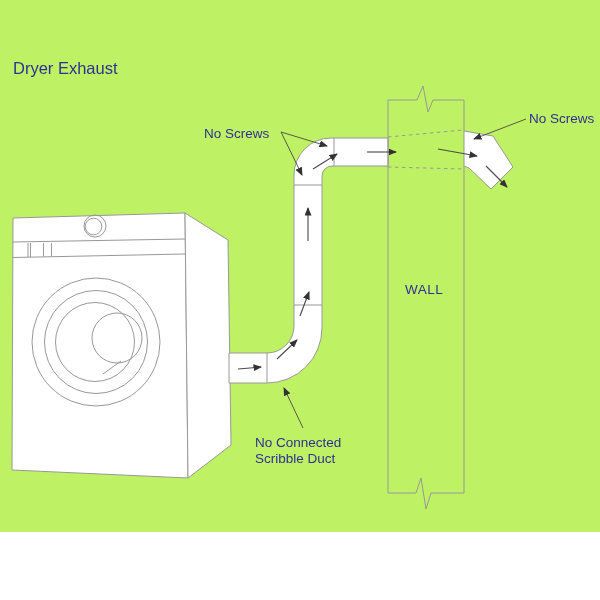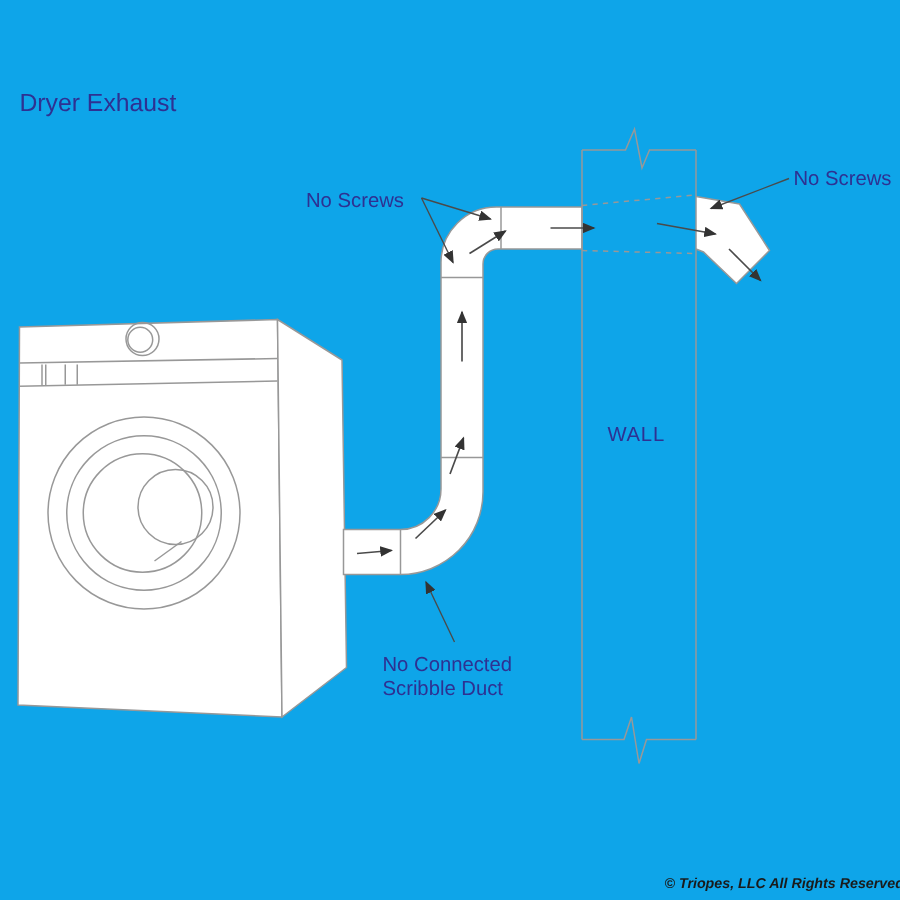--- a/index.html
+++ b/index.html
@@ -1,16 +1,16 @@
 <!DOCTYPE html>
 <html><head>
 <meta charset="utf-8">
 <style>
   html,body{margin:0;padding:0;background:#ffffff;}
-  .canvas{position:relative;width:600px;height:600px;background:#0ea5e9;overflow:hidden;
+  .canvas{position:relative;width:600px;height:532px;background:#bef264;overflow:hidden;
           font-family:"Liberation Sans",sans-serif;}
   svg{display:block;}
   text{font-family:"Liberation Sans",sans-serif;}
   .title-text{font-size:16.5px;}
   .label-text{font-size:13.5px;}
   .wall-text{font-size:13.5px;letter-spacing:0.5px;}
   .copyright-text{font-size:9.5px;font-style:italic;font-weight:bold;}
   .outline{fill:none;stroke-width:1;}
   .whitefill{fill:#ffffff;stroke-width:1;}
   .dashed{fill:none;stroke-width:1;stroke-dasharray:3.5,3.5;}

